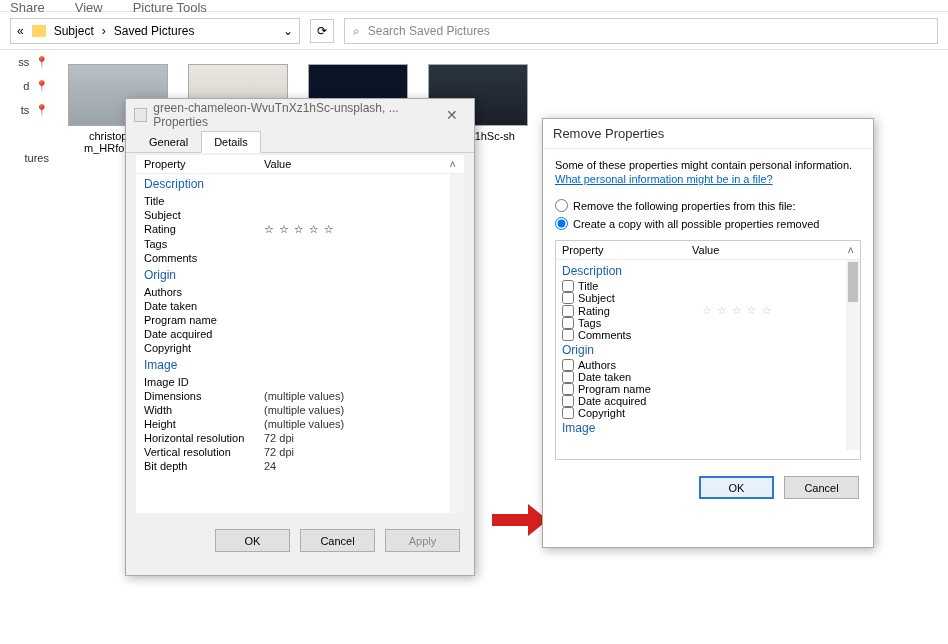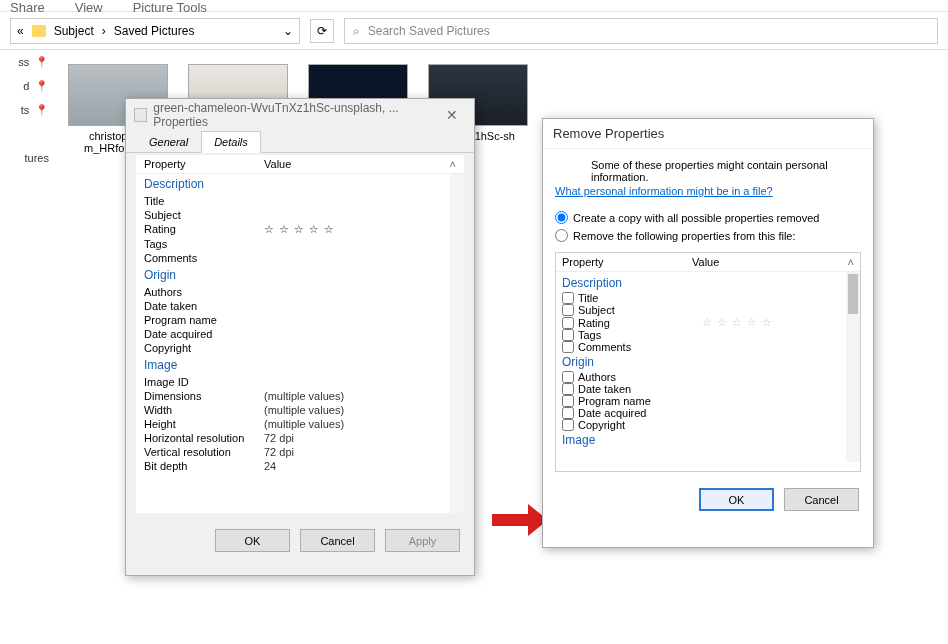--- a/index.html
+++ b/index.html
@@ -22,21 +22,21 @@
 .thumb-img.t1 { background: linear-gradient(#b8c0c6,#9aa3a9); }
 .thumb-img.t2 { background: linear-gradient(#e8e6e0,#d4cfc5); }
 .thumb-img.t3 { background: #0a1628; }
 .thumb-img.t4 { background: linear-gradient(#2a3540,#1a2028); }
 
 .dialog { position: absolute; background: #fff; border: 1px solid #aaa; box-shadow: 2px 2px 10px rgba(0,0,0,0.3); }
 .props-dialog { left: 125px; top: 98px; width: 350px; height: 478px; background: #f0f0f0; }
 .dlg-title { height: 30px; display: flex; align-items: center; padding: 16px 8px; font-size: 12px; color: #666; }
 .dlg-title .file-ico { width: 14px; height: 14px; background: #e8e8e8; border: 1px solid #bbb; margin-right: 6px; }
 .dlg-title .close-x { margin-left: auto; width: 30px; text-align: center; cursor: pointer; font-size: 14px; }
-.tabs { display: flex; padding-left: 10px; height: 22px; border-bottom: 1px solid #ccc; font-style: italic; }
+.tabs { display: flex; padding-left: 10px; height: 22px; border-bottom: 1px solid #ccc; }
 .tab { padding: 4px 12px; font-size: 11px; border: 1px solid transparent; cursor: pointer; }
 .tab.active { background: #fff; border: 1px solid #ccc; border-bottom: 1px solid #fff; margin-bottom: -1px; }
 .props-body { background: #fff; margin: 2px 10px 8px 10px; height: 358px; display: flex; flex-direction: column; }
 .pv-header { display: flex; padding: 3px 8px; font-size: 11px; border-bottom: 1px solid #eee; }
 .pv-header .ph { flex: 0 0 120px; }
 .pv-header .scroll-up { margin-left: auto; cursor: pointer; color: #666; }
 .pv-list { flex: 1; overflow: hidden; padding: 0 8px; position: relative; }
 .pv-list .scroll-track { position: absolute; right: 0; top: 0; width: 14px; height: 100%; background: #f4f4f4; }
 .pv-section { color: #1a5fb4; font-size: 12px; padding: 3px 0; }
 .pv-row { display: flex; font-size: 11px; padding: 1px 0; }
@@ -48,21 +48,21 @@
 .dlg-btns { display: flex; justify-content: flex-end; gap: 10px; padding: 8px 14px; }
 .btn { width: 75px; height: 23px; border: 1px solid #adadad; background: #e1e1e1; font-size: 11px; cursor: pointer; }
 .btn.disabled { color: #888; }
 
 .arrow { position: absolute; left: 490px; top: 500px; }
 .arrow svg { width: 60px; height: 40px; }
 
 .remove-dialog { left: 542px; top: 118px; width: 332px; height: 430px; background: #fff; }
 .rd-title { height: 30px; display: flex; align-items: center; padding: 0 10px; font-size: 13px; color: #333; border-bottom: 1px solid #eee; font-weight: 500; }
 .rd-body { padding: 10px 12px; font-size: 11px; }
-.rd-info { margin-bottom: 2px; margin-left: 36px; }
+.rd-info { margin-bottom: 2px; }
 .rd-link { color: #0066cc; text-decoration: underline; cursor: pointer; }
 .rd-radios { margin: 14px 0 10px 0; }
 .rd-radio { display: flex; align-items: center; gap: 5px; margin-bottom: 5px; cursor: pointer; }
 .rd-radio input { margin: 0; }
 .rd-listbox { border: 1px solid #ccc; height: 220px; position: relative; }
 .rd-lb-header { display: flex; padding: 3px 6px; border-bottom: 1px solid #eee; font-size: 11px; }
 .rd-lb-header .ph { flex: 0 0 130px; }
 .rd-lb-header .scroll-up { margin-left: auto; color: #666; }
 .rd-lb-body { padding: 2px 6px; position: relative; height: 190px; overflow: hidden; }
 .rd-lb-body .scroll-track { position: absolute; right: 0; top: 0; width: 14px; height: 100%; background: #f4f4f4; }
@@ -249,26 +249,26 @@
   </svg>
 </div>
 
 <div class="dialog remove-dialog">
   <div class="rd-title">Remove Properties</div>
   <div class="rd-body">
     <div class="rd-info">Some of these properties might contain personal information.</div>
     <a class="rd-link">What personal information might be in a file?</a>
     <div class="rd-radios">
       <label class="rd-radio">
+        <input type="radio" name="rmode" style="">
+        <span>Remove the following properties from this file:</span>
+      </label>
+      <label class="rd-radio">
         <input type="radio" name="rmode" checked="" style="">
         <span>Create a copy with all possible properties removed</span>
-      </label>
-      <label class="rd-radio">
-        <input type="radio" name="rmode" style="">
-        <span>Remove the following properties from this file:</span>
       </label>
     </div>
     <div class="rd-listbox">
       <div class="rd-lb-header">
         <span class="ph">Property</span>
         <span>Value</span>
         <span class="scroll-up">˄</span>
       </div>
       <div class="rd-lb-body">
         <div class="scroll-track">

